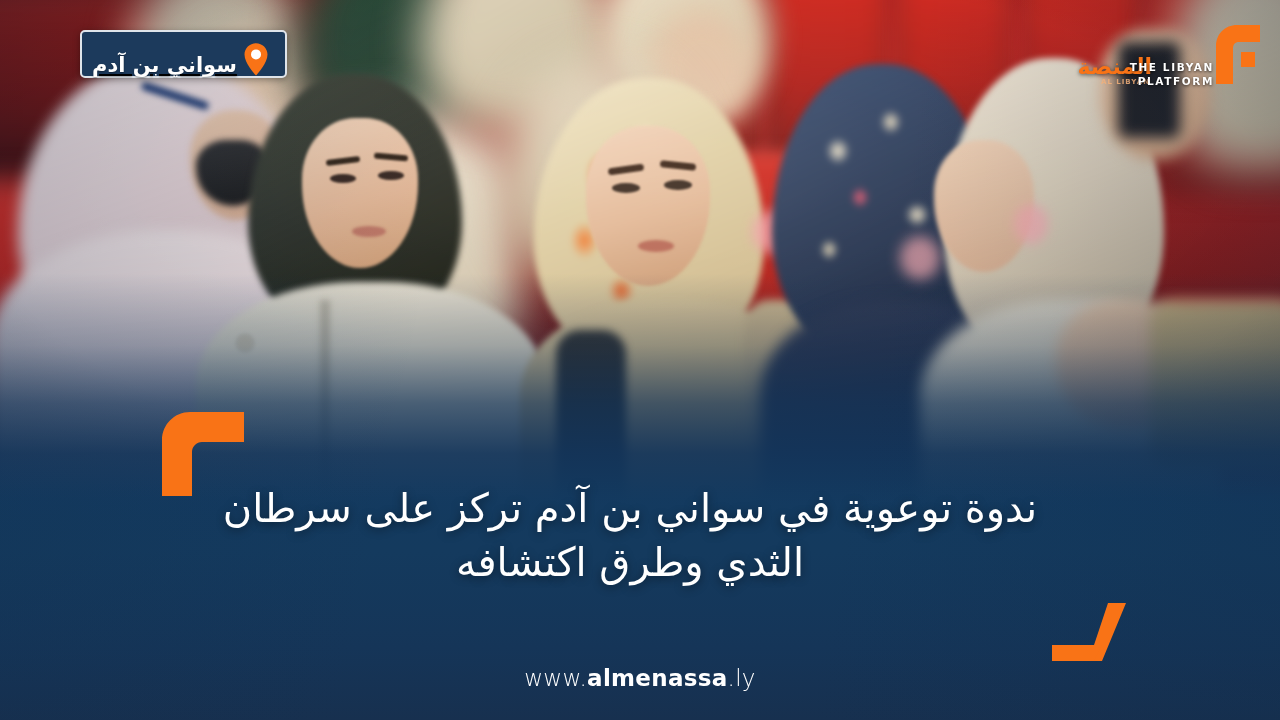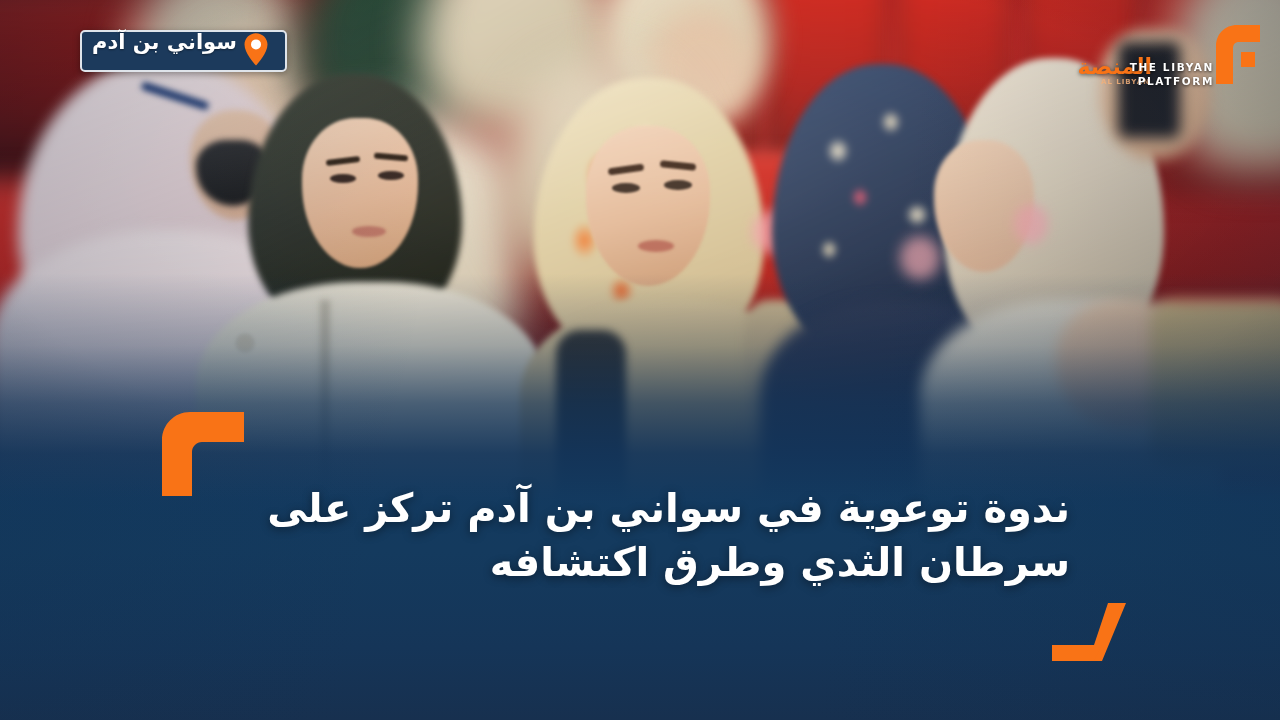--- a/index.html
+++ b/index.html
@@ -86,29 +86,30 @@
     background:linear-gradient(180deg, rgba(20,54,92,0) 0%, #143a5e 30%, #153558 70%, #17304f 100%);
   }
   .tint-lr {
     position:absolute; inset:0;
     background:linear-gradient(100deg, rgba(16,44,76,.22) 0%, rgba(16,44,76,0) 34%, rgba(16,44,76,0) 66%, rgba(16,44,76,.26) 100%);
   }
 
   
   .loc-badge {
     position:absolute; left:80px; top:30px;
-    height:42px;
-    display:flex; align-items:flex-start;
+    height:48px;
+    display:flex; align-items:flex-end;
     gap:4px;
     padding:0 14px 0 10px;
     background:#1c3a5c;
     border:2px solid #dfe4ea;
     border-radius:5px;
     direction:rtl;
     box-shadow:0 2px 7px rgba(0,0,0,.35);
+    text-decoration:underline;
   }
   .loc-text {
     color:#ffffff;
     font-size:21px;
     font-weight:bold;
     letter-spacing:.2px;
     line-height:1;
     white-space:nowrap;
     text-shadow:0 1px 2px rgba(0,0,0,.4);
   }
@@ -162,24 +163,24 @@
   
   .bracket-mark { position:absolute; left:162px; top:412px; width:82px; height:84px; }
   .tick-mark    { position:absolute; left:1016px; top:603px; width:110px; height:58px; }
 
   
   .headline {
     position:absolute;
     right:210px; top:482px;
     width:880px;
     direction:rtl;
-    text-align:right;
+    text-align:center;
     color:#ffffff;
     font-size:40px;
-    font-weight:bold;
+    font-weight:normal;
     line-height:1.34;
     letter-spacing:0px;
     text-shadow:0 2px 10px rgba(0,0,0,.45);
   }
 
   
   .footer-url {
     position:absolute; left:0; right:0; top:665px;
     text-align:center;
     color:#ffffff;
@@ -318,14 +319,17 @@
 
   <span class="tick-mark">
     <svg viewBox="0 0 110 58" aria-hidden="true">
       <path d="M92 0h18L86 58H36l10-16h32z" fill="#F97316"></path>
       <path d="M36 42h50l-8 16H36z" fill="#F97316"></path>
     </svg>
   </span>
 
   <h1 class="headline">ندوة توعوية في سواني بن آدم تركز على سرطان الثدي وطرق اكتشافه</h1>
 
+  <div class="footer-url">
+    <span>www.</span><b>almenassa</b><span>.ly</span>
+  </div>
 
 </div>
 
 </body></html>

